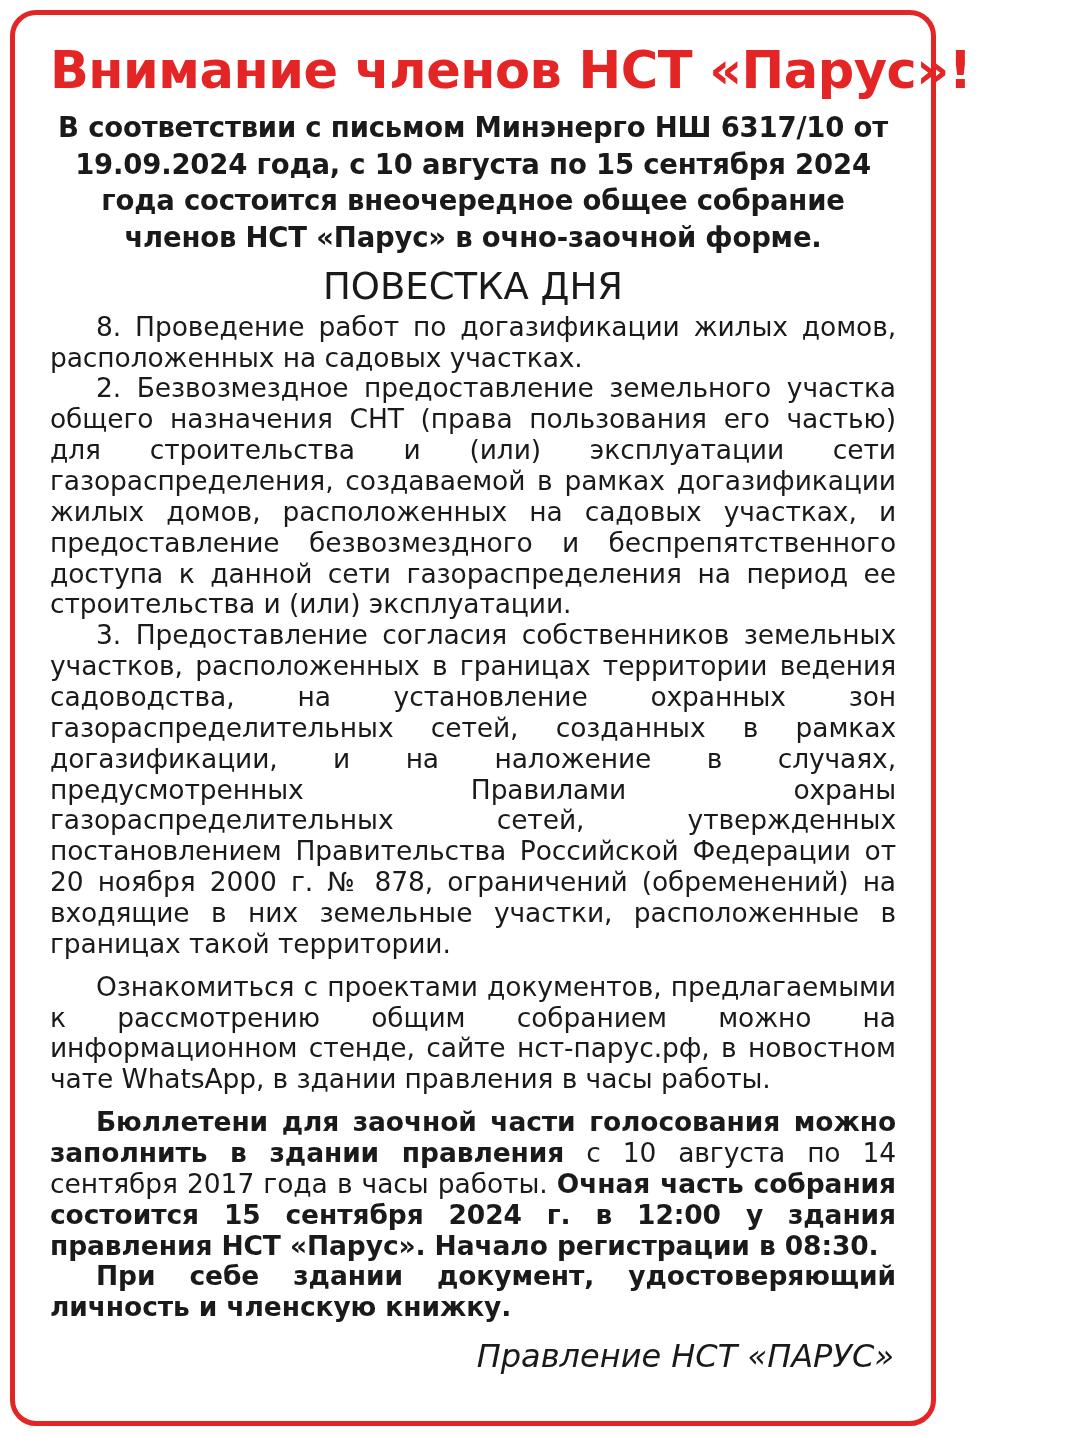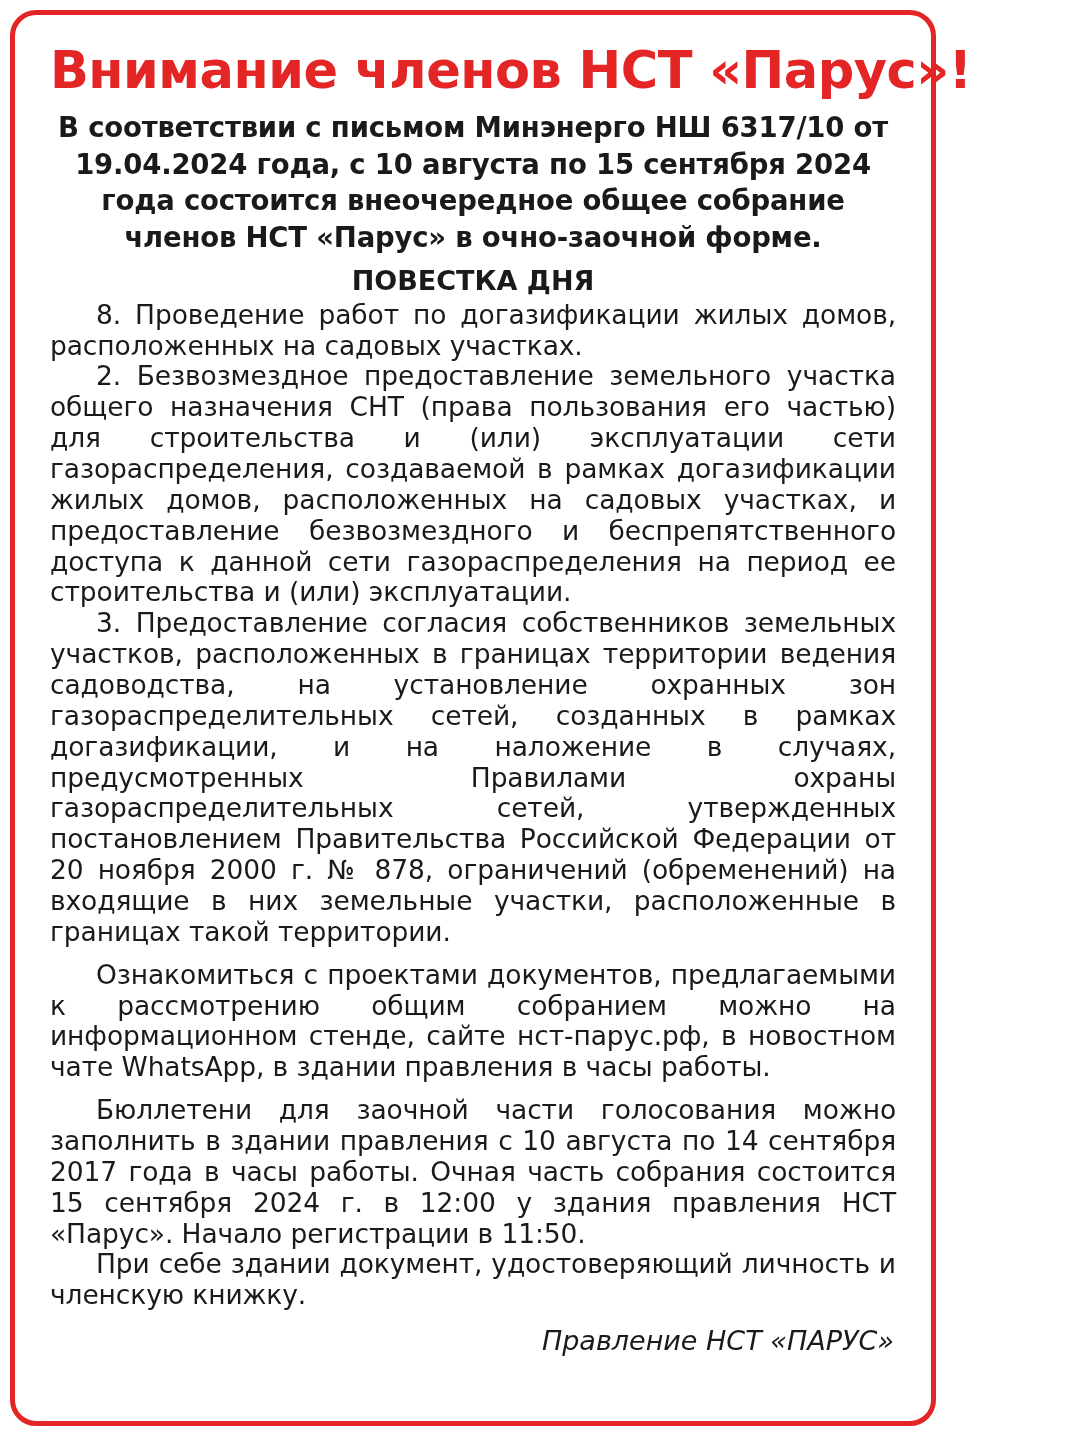--- a/index.html
+++ b/index.html
@@ -52,68 +52,68 @@
   .lead {
     text-align: center;
     font-weight: bold;
     font-size: 27.5px;
     line-height: 1.33;
     margin: 0 6px 10px 6px;
     letter-spacing: -0.2px;
   }
   .agenda-title {
     text-align: center;
-    font-size: 27px;
+    font-size: 37px;
     line-height: 1.2;
-    font-weight: bold;
+    font-weight: normal;
     margin: 0 0 2px 0;
   }
   p.body {
     margin: 0;
     font-size: 26.5px;
     line-height: 1.165;
     text-align: justify;
     text-justify: inter-word;
     text-indent: 46px;
     letter-spacing: -0.1px;
     hyphens: manual;
   }
   p.body.gap {
     margin-top: 12px;
   }
   .b {
-    font-weight: normal;
+    font-weight: bold;
   }
   .signature {
     text-align: right;
     font-style: italic;
-    font-size: 27px;
+    font-size: 32px;
     margin-top: 14px;
     padding-right: 2px;
   }
 </style>
 </head>
 <body>
 
 <div class="poster">
   <div class="frame"></div>
   <div class="inner">
 
     <div class="headline">Внимание членов НСТ «Парус»!</div>
 
-    <div class="lead">В соответствии с письмом Минэнерго НШ 6317/10 от 19.04.2024 года, с 10 августа по 15 сентября 2024 года состоится внеочередное общее собрание членов НСТ «Парус» в очно-заочной форме.</div>
+    <div class="lead">В соответствии с письмом Минэнерго НШ 6317/10 от 19.09.2024 года, с 10 августа по 15 сентября 2024 года состоится внеочередное общее собрание членов НСТ «Парус» в очно-заочной форме.</div>
 
     <div class="agenda-title">ПОВЕСТКА ДНЯ</div>
 
     <p class="body">8. Проведение работ по догазификации жилых домов, расположенных на садовых участках.</p>
     <p class="body">2. Безвозмездное предоставление земельного участка общего назначения СНТ (права пользования его частью) для строительства и (или) эксплуатации сети газораспределения, создаваемой в рамках догазификации жилых домов, расположенных на садовых участках, и предоставление безвозмездного и беспрепятственного доступа к данной сети газораспределения на период ее строительства и (или) эксплуатации.</p>
     <p class="body">3. Предоставление согласия собственников земельных участков, расположенных в границах территории ведения садоводства, на установление охранных зон газораспределительных сетей, созданных в рамках догазификации, и на наложение в случаях, предусмотренных Правилами охраны газораспределительных сетей, утвержденных постановлением Правительства Российской Федерации от 20 ноября 2000 г. № 878, ограничений (обременений) на входящие в них земельные участки, расположенные в границах такой территории.</p>
 
     <p class="body gap">Ознакомиться с проектами документов, предлагаемыми к рассмотрению общим собранием можно на информационном стенде, сайте нст-парус.рф, в новостном чате WhatsApp, в здании правления в часы работы.</p>
 
-    <p class="body gap"><span class="b">Бюллетени для заочной части голосования можно заполнить в здании правления</span><span> с 10 августа по 14 сентября 2017 года в часы работы. </span><span class="b">Очная часть собрания состоится 15 сентября 2024 г. в 12:00 у здания правления НСТ «Парус». Начало регистрации в 11:50.</span></p>
+    <p class="body gap"><span class="b">Бюллетени для заочной части голосования можно заполнить в здании правления</span><span> с 10 августа по 14 сентября 2017 года в часы работы. </span><span class="b">Очная часть собрания состоится 15 сентября 2024 г. в 12:00 у здания правления НСТ «Парус». Начало регистрации в 08:30.</span></p>
 
     <p class="body b">При себе здании документ, удостоверяющий личность и членскую книжку.</p>
 
     <div class="signature">Правление НСТ «ПАРУС»</div>
 
   </div>
 </div>
 
 </body></html>

